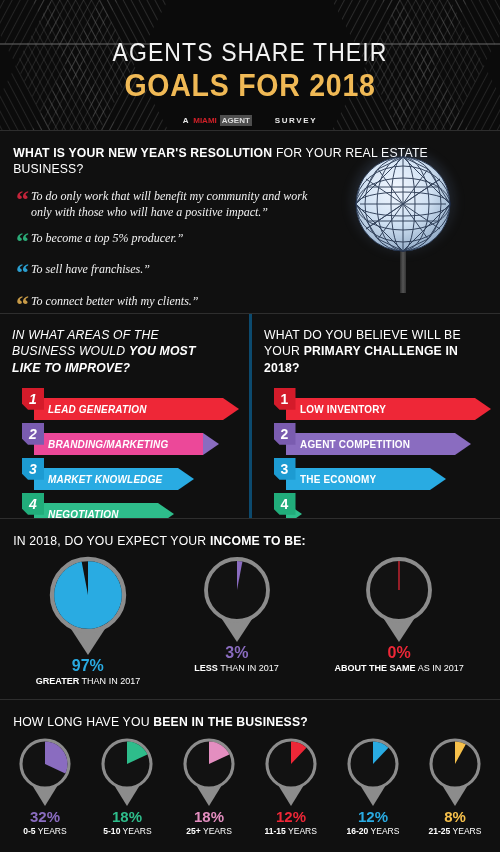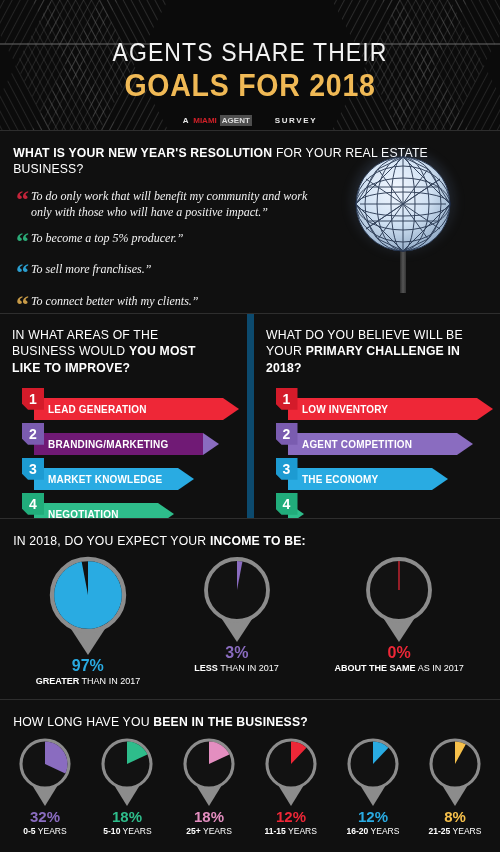--- a/index.html
+++ b/index.html
@@ -68,21 +68,21 @@
     filter:blur(4px);
   }
   .globe-pole{
     position:absolute;left:52px;top:96px;width:6px;height:48px;
     background:linear-gradient(90deg,#2a2a2a,#555,#333);
   }
 
   
   .twocol{display:flex;height:204px;}
   .col{flex:1;padding:13px 12px 0 12px;box-sizing:border-box;position:relative;}
-  .col.left{border-right:7px solid #0c4a6e;}
+  .col.left{border-right:3px solid #0c4a6e;font-style:italic;}
   .arrow-list{margin-top:12px;}
   .arrow-row{position:relative;height:32px;margin-bottom:3px;}
   .num-tab{
     position:absolute;left:10px;top:0;width:22px;height:22px;z-index:3;
     display:flex;align-items:center;justify-content:center;
     font-family:"Liberation Sans Narrow","Liberation Sans",sans-serif;
     font-size:14px;font-weight:700;color:#fff;
     clip-path:polygon(0 0,100% 0,100% 100%,6px 100%,0 calc(100% - 6px));
   }
   .arrow-bar{
@@ -202,21 +202,21 @@
       <div class="quote">
         <span class="qmark" style="color:#c4243a">“</span>
         <span class="qtext">To do only work that will benefit my community and work only with those who will have a positive impact.”</span>
       </div>
       <div class="quote">
         <span class="qmark" style="color:#2bab77">“</span>
         <span class="qtext">To become a top 5% producer.”</span>
       </div>
       <div class="quote">
         <span class="qmark" style="color:#2b9fd0">“</span>
-        <span class="qtext">To sell more franchises.”</span>
+        <span class="qtext">To sell have franchises.”</span>
       </div>
       <div class="quote">
         <span class="qmark" style="color:#c79a47">“</span>
         <span class="qtext">To connect better with my clients.”</span>
       </div>
     </div>
   </div>
 
   <div class="sec twocol">
     <div class="col left">
@@ -229,21 +229,21 @@
             <div class="arrow-bar">
               <div class="arrow-body" style="background: rgb(238, 39, 55); width: 175px;">
                 <span class="arrow-label">LEAD GENERATION</span>
               </div>
               <div class="arrow-head" style="border-left: 16px solid rgb(238, 39, 55);"></div>
             </div>
           </div>
           <div class="arrow-row">
             <div class="num-tab" style="background: rgb(122, 92, 176);">2</div>
             <div class="arrow-bar">
-              <div class="arrow-body" style="background: #701a75; width: 155px;">
+              <div class="arrow-body" style="background: #ec4899; width: 155px;">
                 <span class="arrow-label">BRANDING/MARKETING</span>
               </div>
               <div class="arrow-head" style="border-left: 16px solid rgb(138, 108, 192);"></div>
             </div>
           </div>
           <div class="arrow-row">
             <div class="num-tab" style="background: rgb(29, 155, 210);">3</div>
             <div class="arrow-bar">
               <div class="arrow-body" style="background: rgb(41, 171, 226); width: 130px;">
                 <span class="arrow-label">MARKET KNOWLEDGE</span>

